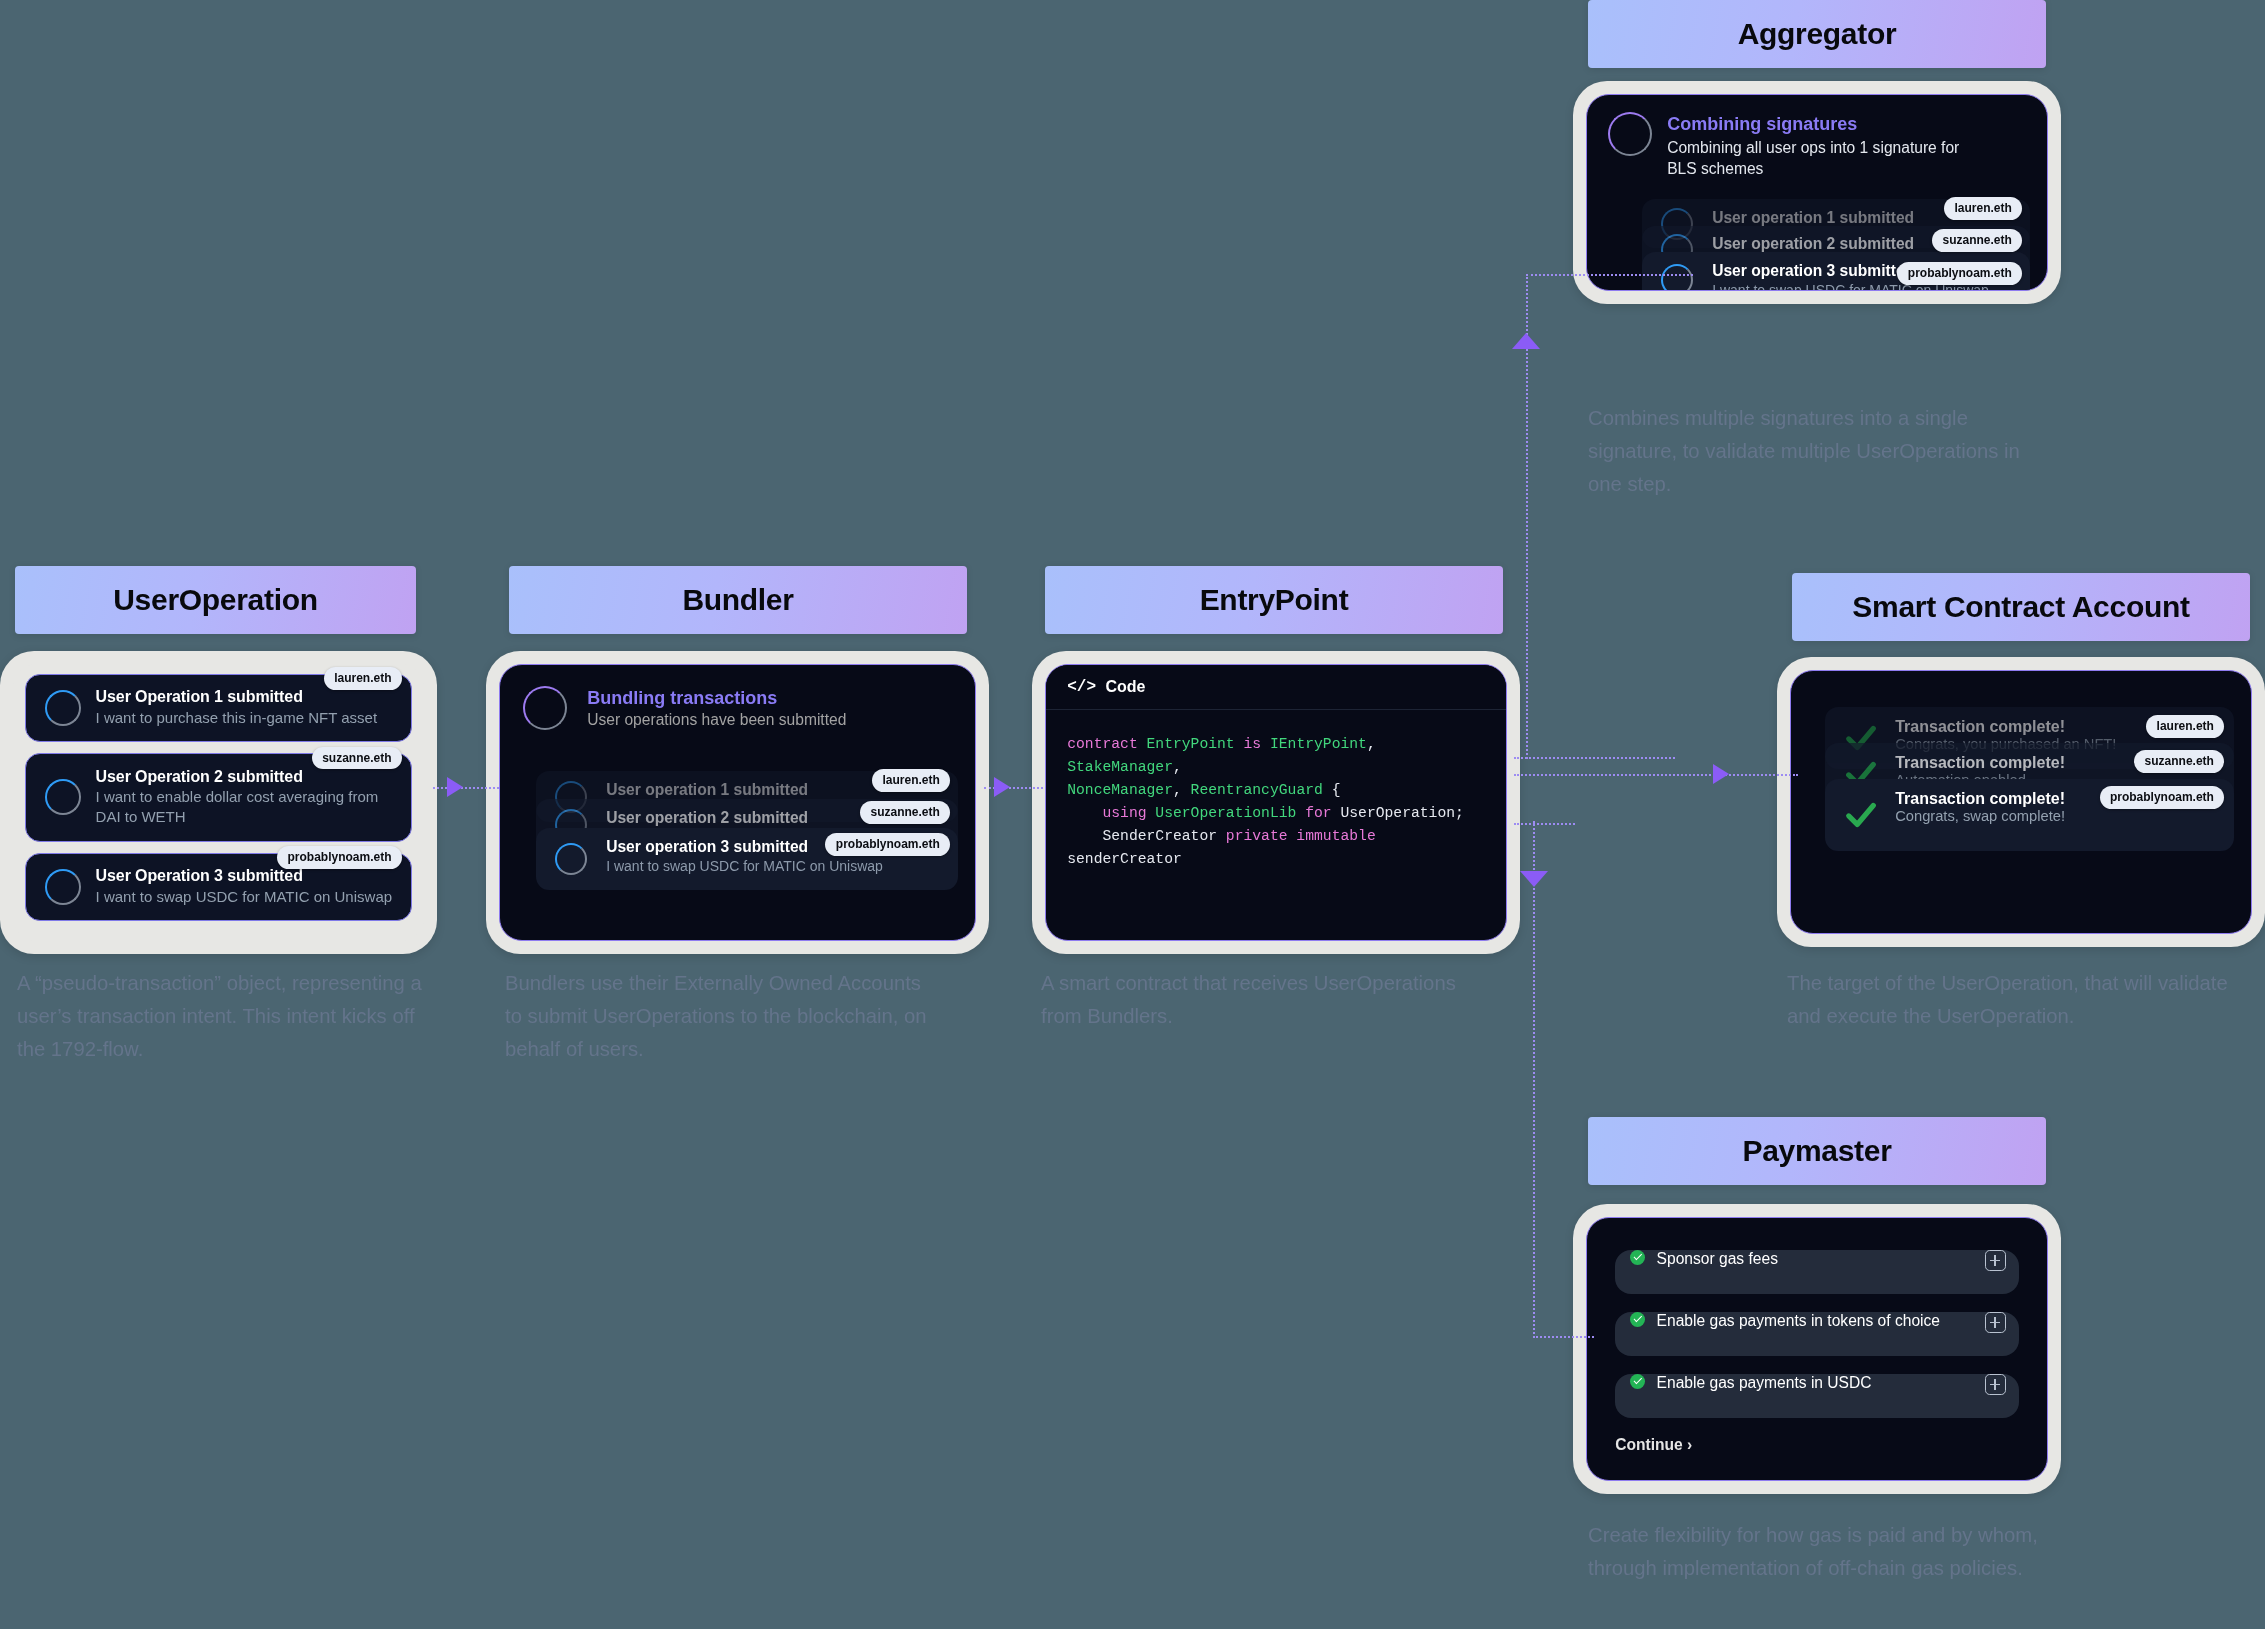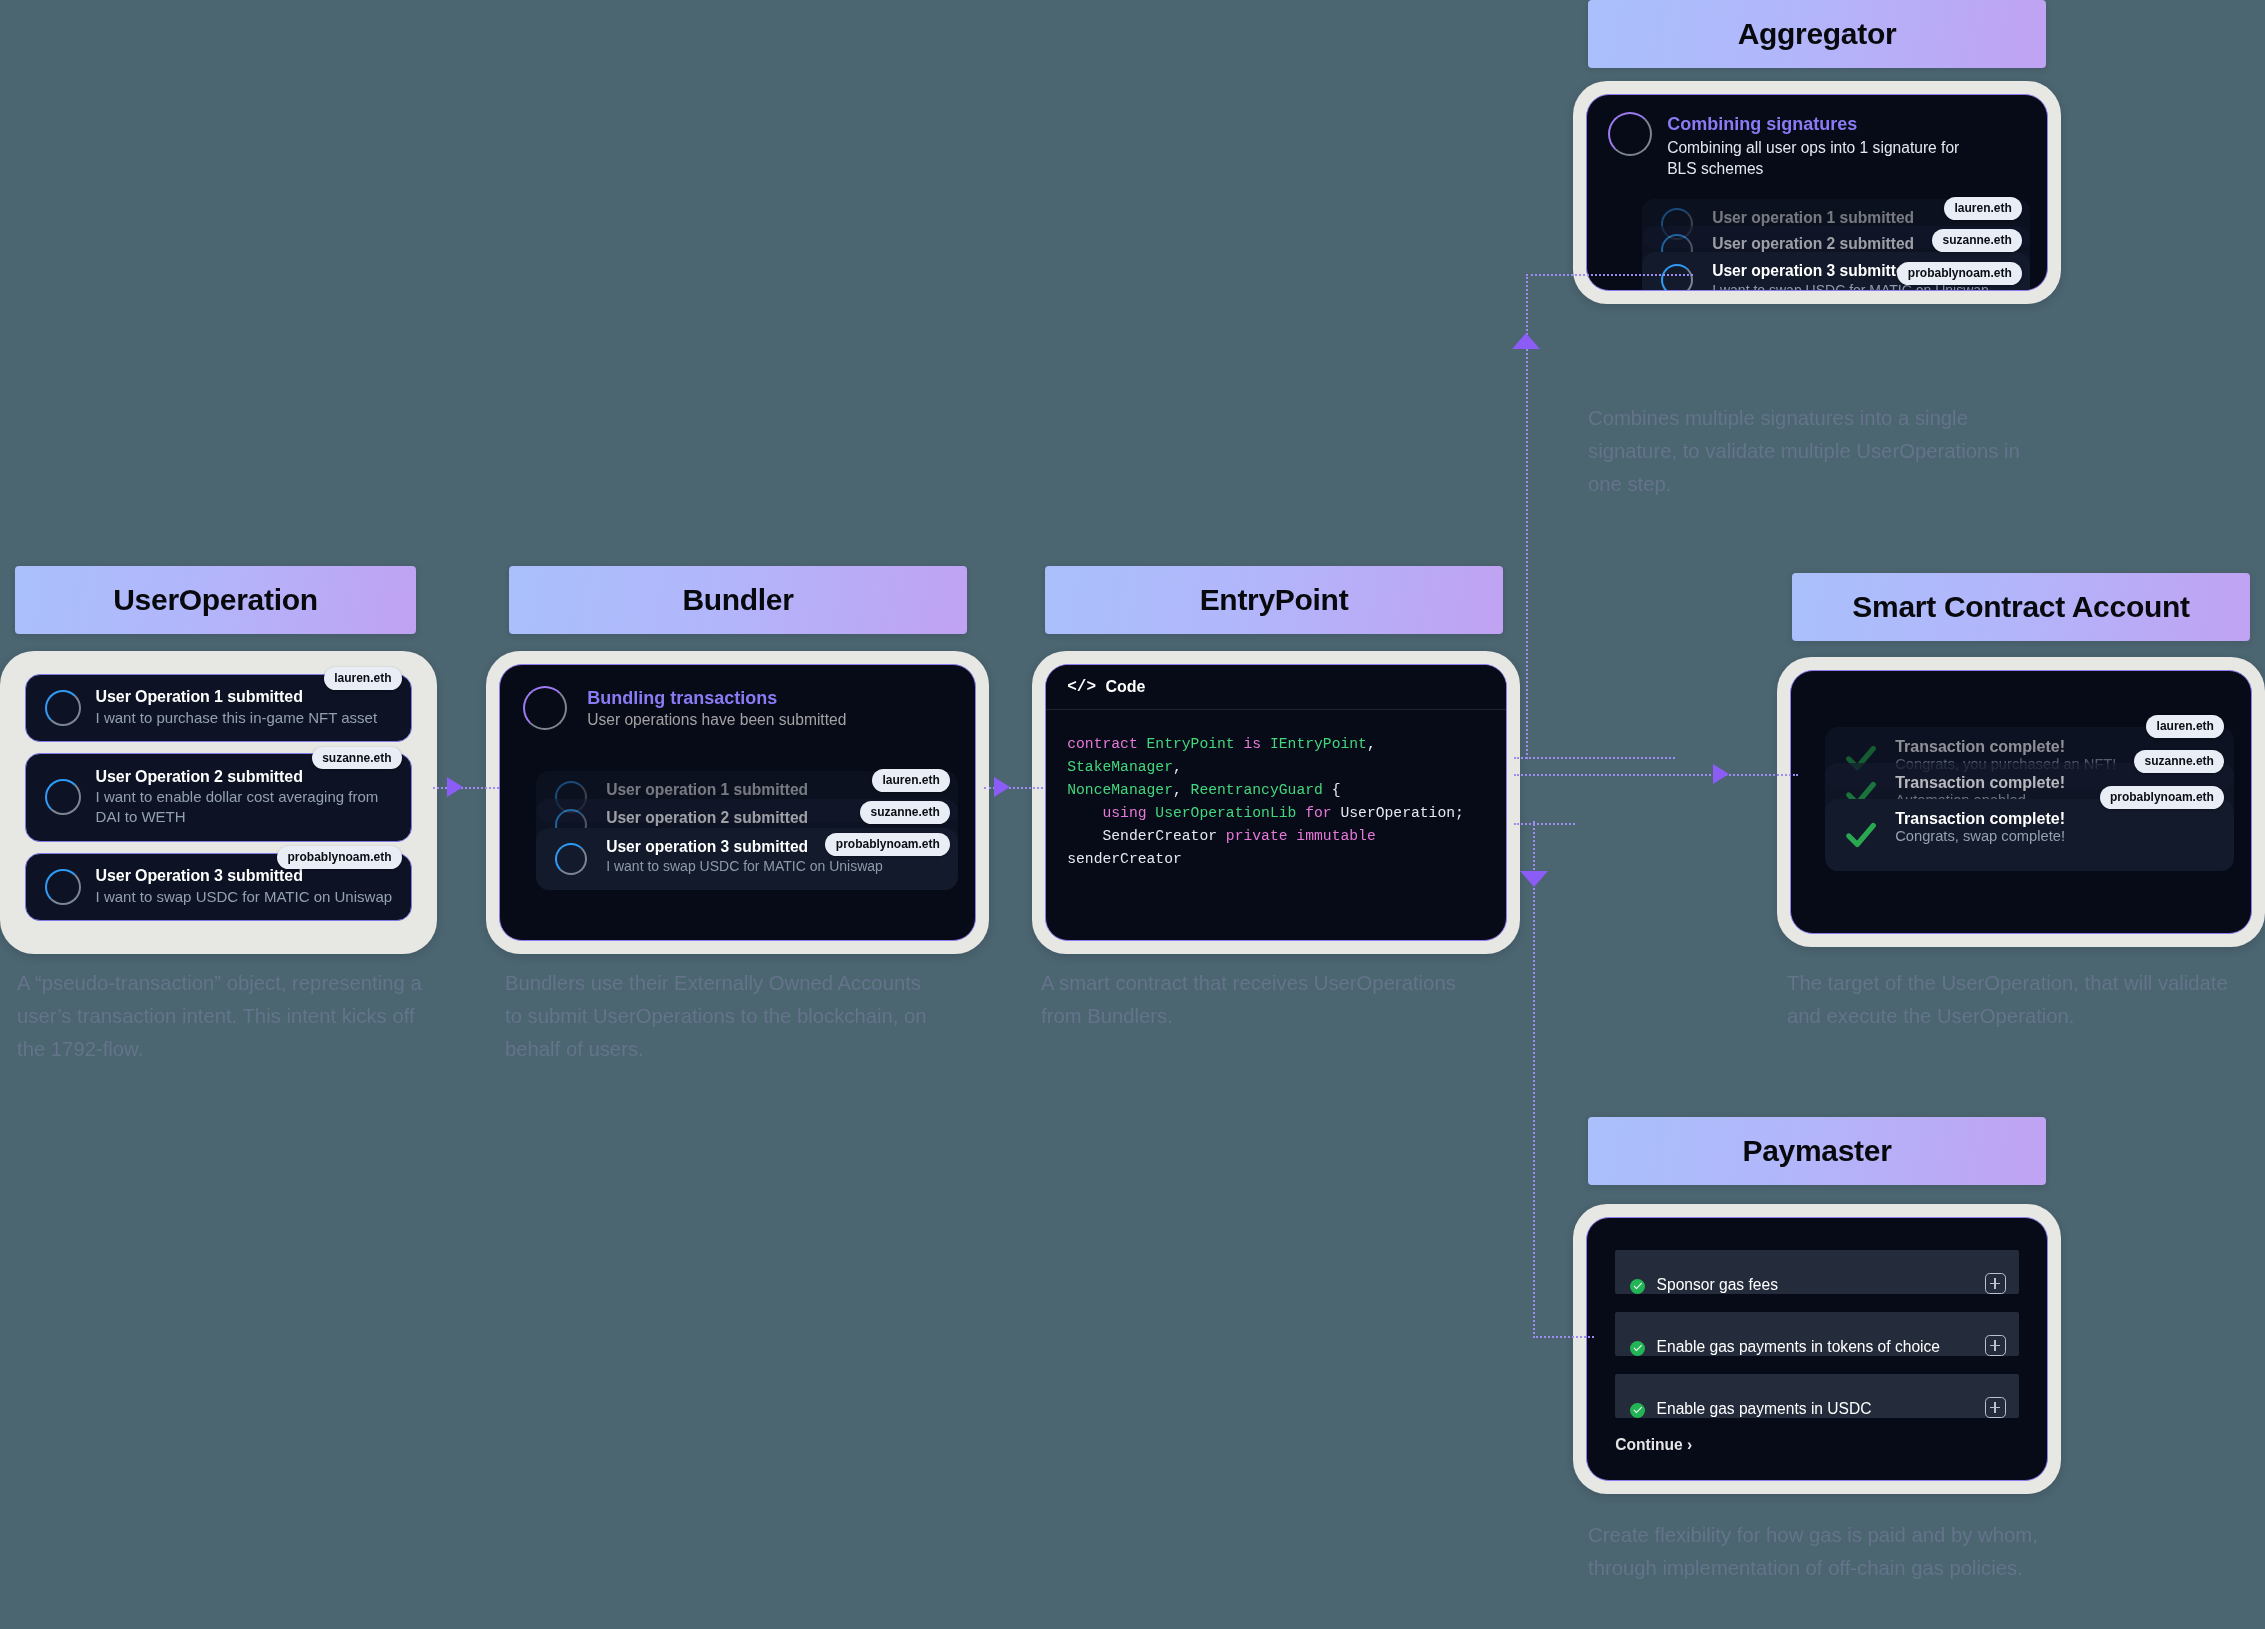--- a/index.html
+++ b/index.html
@@ -134,23 +134,23 @@
   .txrow .t { font-size: 16px; font-weight: 700; color: #fff; }
   .txrow .s { font-size: 14.7px; color: #93a0af; margin-top: 0.9px; }
   .check {
     position: absolute; left: 19px; top: 50%; transform: translateY(-50%);
     width: 34px; height: 34px;
   }
 
   
   .pmrow {
     background: #242c3b;
-    border-radius: 2px;
+    border-radius: 16px;
     height: 44px;
-    display: flex; align-items: flex-end;
+    display: flex; align-items: flex-start;
     padding: 0 13.2px 0 15px;
     margin-bottom: 18px;
   }
   .pmrow .dot {
     width: 15px; height: 15px; border-radius: 50%;
     background: #23b455; flex: 0 0 auto; margin-right: 11.4px;
     position: relative;
   }
   .pmrow .dot:after {
     content: ""; position: absolute; left: 3.8px; top: 4.3px;
@@ -298,21 +298,21 @@
       <div class="codebody" id="codebody"><div><span class="k-pink">contract </span><span class="k-green">EntryPoint </span><span class="k-pink">is </span><span class="k-green">IEntryPoint</span><span class="k-white">, </span><span class="k-green">StakeManager</span><span class="k-white">,</span></div><div><span class="k-green">NonceManager</span><span class="k-white">, </span><span class="k-green">ReentrancyGuard </span><span class="k-white">{</span></div><div><span class="k-pink">    using </span><span class="k-green">UserOperationLib </span><span class="k-pink">for </span><span class="k-white">UserOperation;</span></div><div><span class="k-white">    SenderCreator </span><span class="k-pink">private immutable </span><span class="k-white">senderCreator</span></div></div>
     </div>
   </div>
   <div class="caption" style="left:1041px; top:967px; width:435px;">A smart contract that receives UserOperations from Bundlers.</div>
 
   <div class="pill" style="left:1792px; top:573px; width:458px;">
     <span>Smart Contract Account</span>
   </div>
   <div class="frame" style="left:1777px; top:657px; width:488px; height:290px;">
     <div class="inner">
-      <div class="stack" style="position:absolute;left:34px;right:17px;top:56px;height:170px;">
+      <div class="stack" style="position:absolute;left:34px;right:17px;top:36px;height:170px;">
         <div class="txrow" style="top:0px;height:62px;opacity:.55;">
           <svg class="check" viewBox="0 0 36 36">
               <path d="M5 19 L14 28 L31 8" stroke="#22a04a" stroke-width="5.5" fill="none" stroke-linecap="round" stroke-linejoin="round"></path>
             </svg>
           <div class="t">Transaction complete!</div>
           <div class="s">Congrats, you purchased an NFT!</div>
         </div>
         <div class="txrow" style="top:36px;height:62px;opacity:.7;">
           <svg class="check" viewBox="0 0 36 36">
               <path d="M5 19 L14 28 L31 8" stroke="#22a04a" stroke-width="5.5" fill="none" stroke-linecap="round" stroke-linejoin="round"></path>

